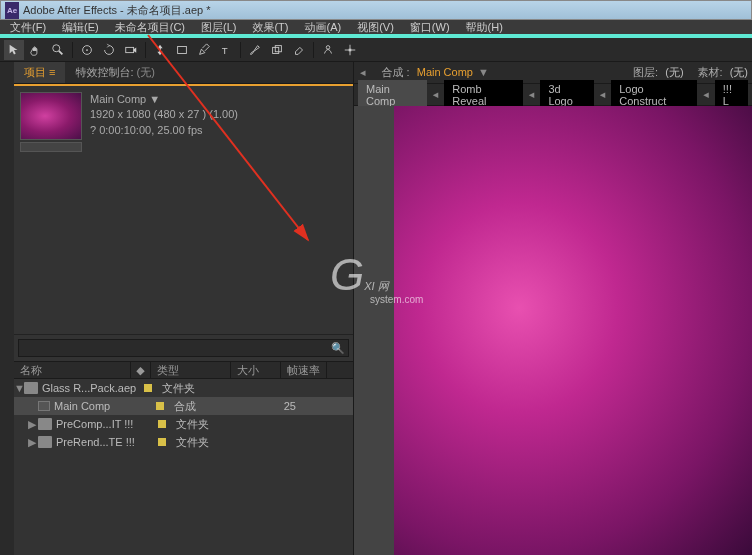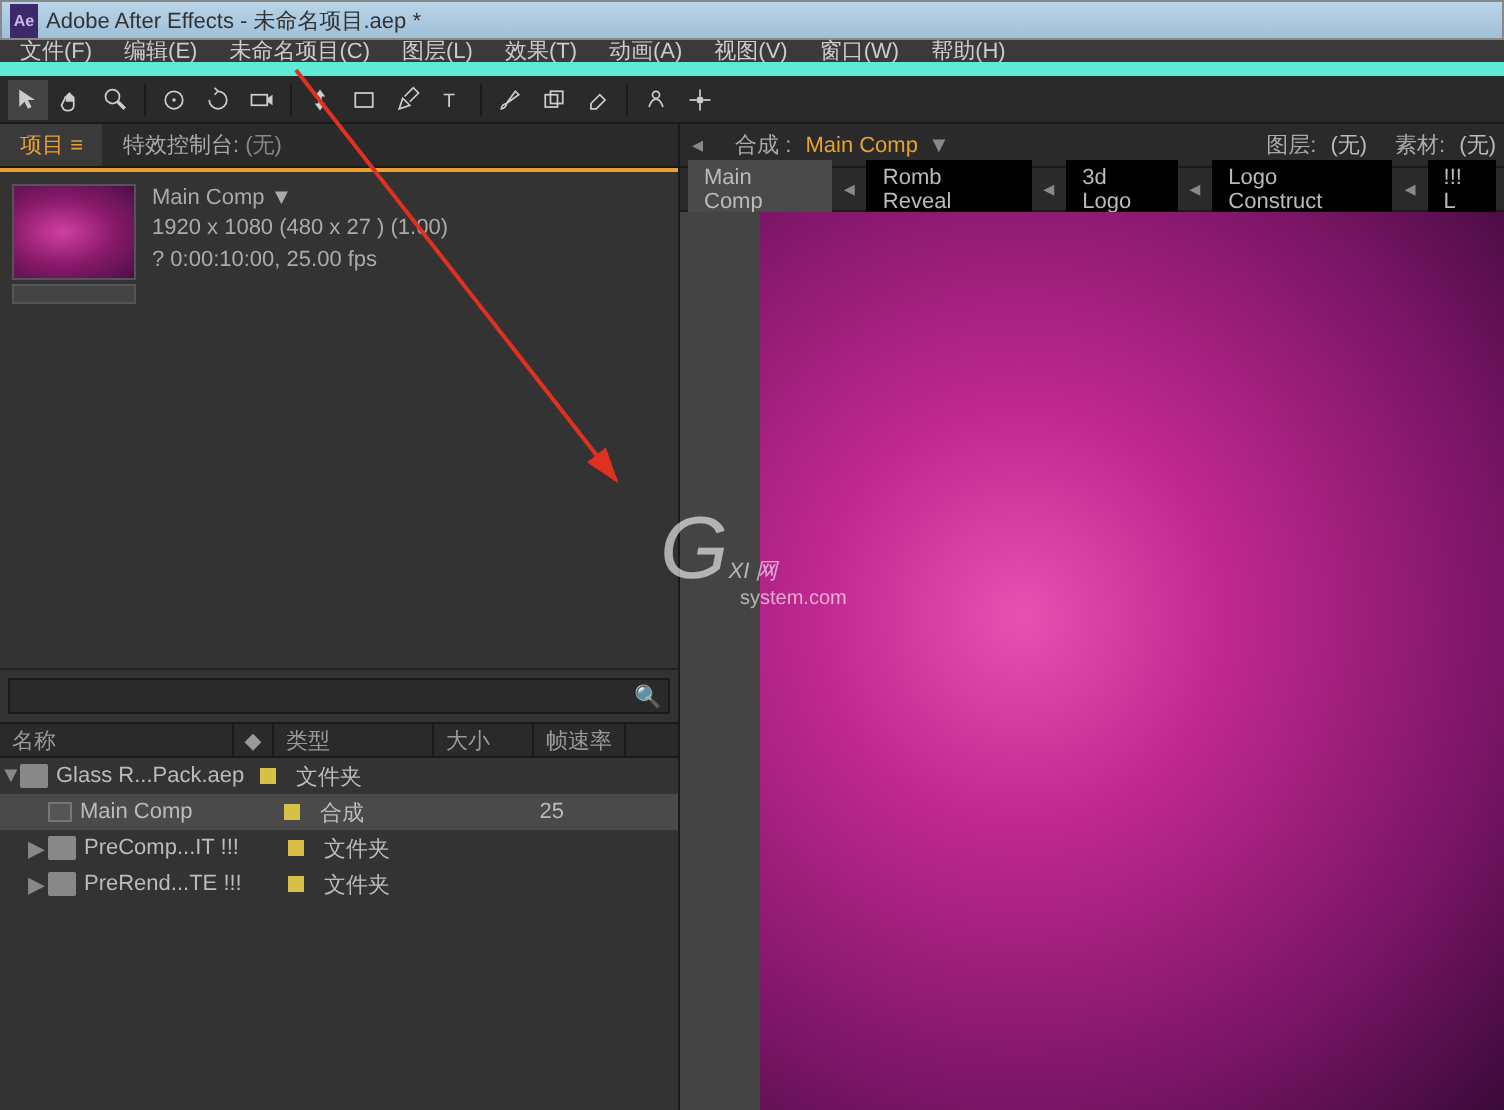--- a/index.html
+++ b/index.html
@@ -1,30 +1,30 @@
 <!DOCTYPE html>
 <html><head>
 <meta charset="utf-8">
 <style>
 * { margin: 0; padding: 0; box-sizing: border-box; font-family: "Microsoft YaHei", Arial, sans-serif; font-size: 11px; }
 body { background: #2a2a2a; color: #bbb; width: 752px; height: 555px; overflow: hidden; position: relative; }
 
 .title-bar { background: linear-gradient(#b8d4e8, #a0c0d8); height: 20px; display: flex; align-items: center; padding: 0 4px; color: #333; border: 1px solid #888; }
 .title-bar .ae-icon { width: 14px; height: 17px; background: #3a2a6a; color: #c8b8e8; font-size: 8px; display: inline-flex; align-items: center; justify-content: center; margin-right: 4px; font-weight: bold; }
 
-.menu-bar { background: #3a3a3a; height: 18px; display: flex; align-items: center; padding: 0 2px; border-bottom: 7px solid #5eead4; }
+.menu-bar { background: #3a3a3a; height: 18px; display: flex; align-items: center; padding: 0 2px; border-bottom: 4px solid #5eead4; }
 .menu-bar span { padding: 2px 8px; color: #ccc; cursor: pointer; }
 
 .toolbar { background: #2a2a2a; height: 24px; display: flex; align-items: center; padding: 0 4px; border-bottom: 1px solid #1a1a1a; gap: 2px; }
 .tool { width: 20px; height: 20px; display: inline-flex; align-items: center; justify-content: center; color: #aaa; cursor: pointer; }
 .tool.sel { background: #444; }
 .tool svg { width: 14px; height: 14px; }
 .divider { width: 1px; height: 16px; background: #1a1a1a; margin: 0 2px; }
 
-.workspace { display: flex; height: calc(100% - 62px); }
+.workspace { display: flex; height: calc(100% - 62px); padding-left: 14px; }
 .left-panel { width: 340px; display: flex; flex-direction: column; border-right: 1px solid #1a1a1a; }
 .right-panel { flex: 1; display: flex; flex-direction: column; background: #333; }
 
 .panel-tabs { background: #2a2a2a; height: 22px; display: flex; align-items: center; border-bottom: 1px solid #1a1a1a; }
 .tab { padding: 3px 10px; color: #aaa; cursor: pointer; position: relative; }
 .tab.active { background: #3a3a3a; color: #e8a030; }
 .tab-value { color: #888; }
 
 .project-top { background: #333; padding: 6px; display: flex; gap: 8px; border: 2px solid #e8a030; border-bottom: none; border-left: none; border-right: none; }
 .thumb { width: 62px; height: 48px; background: radial-gradient(ellipse at 40% 50%, #d040a0 0%, #8a1a6a 50%, #4a1048 100%); border: 1px solid #555; }

